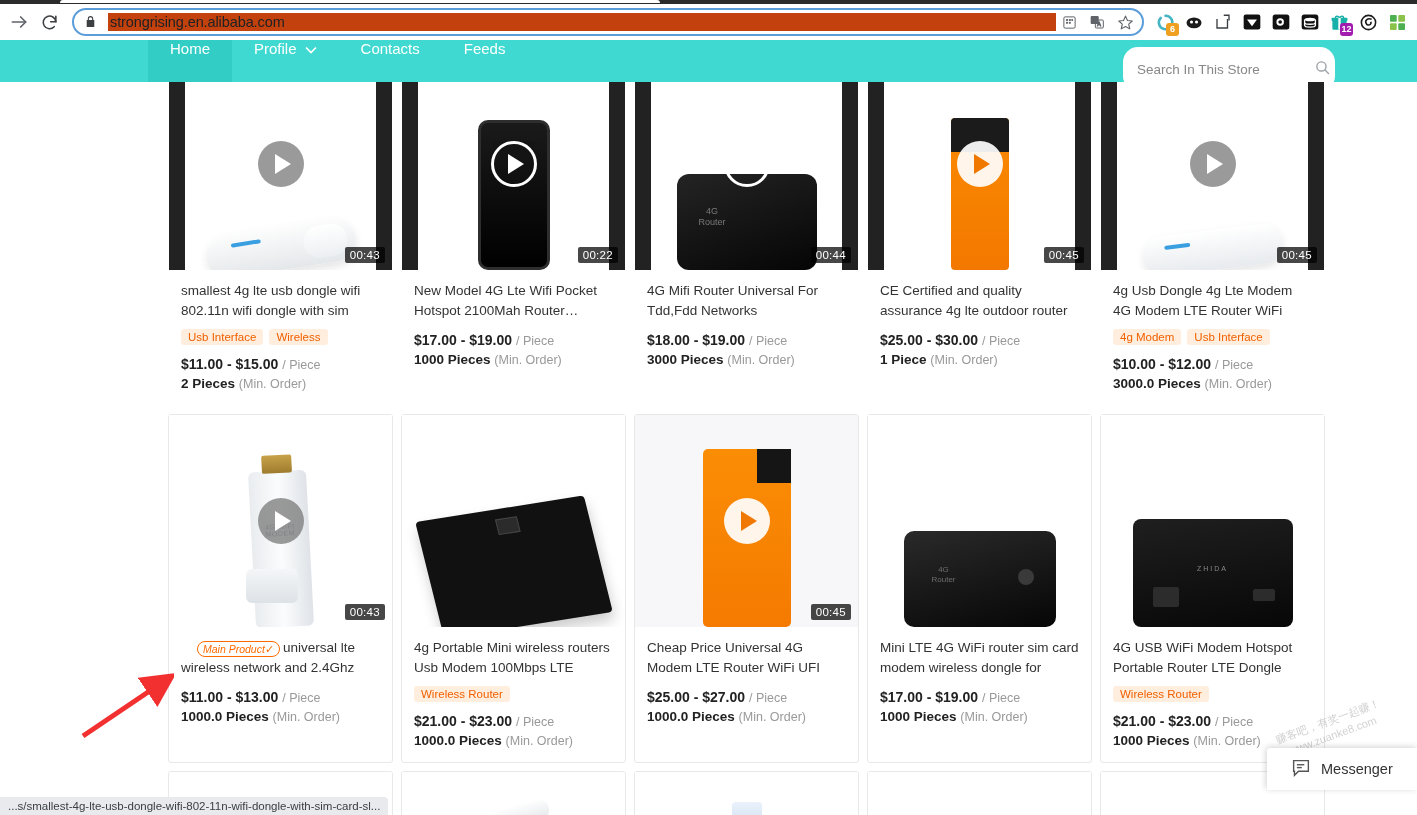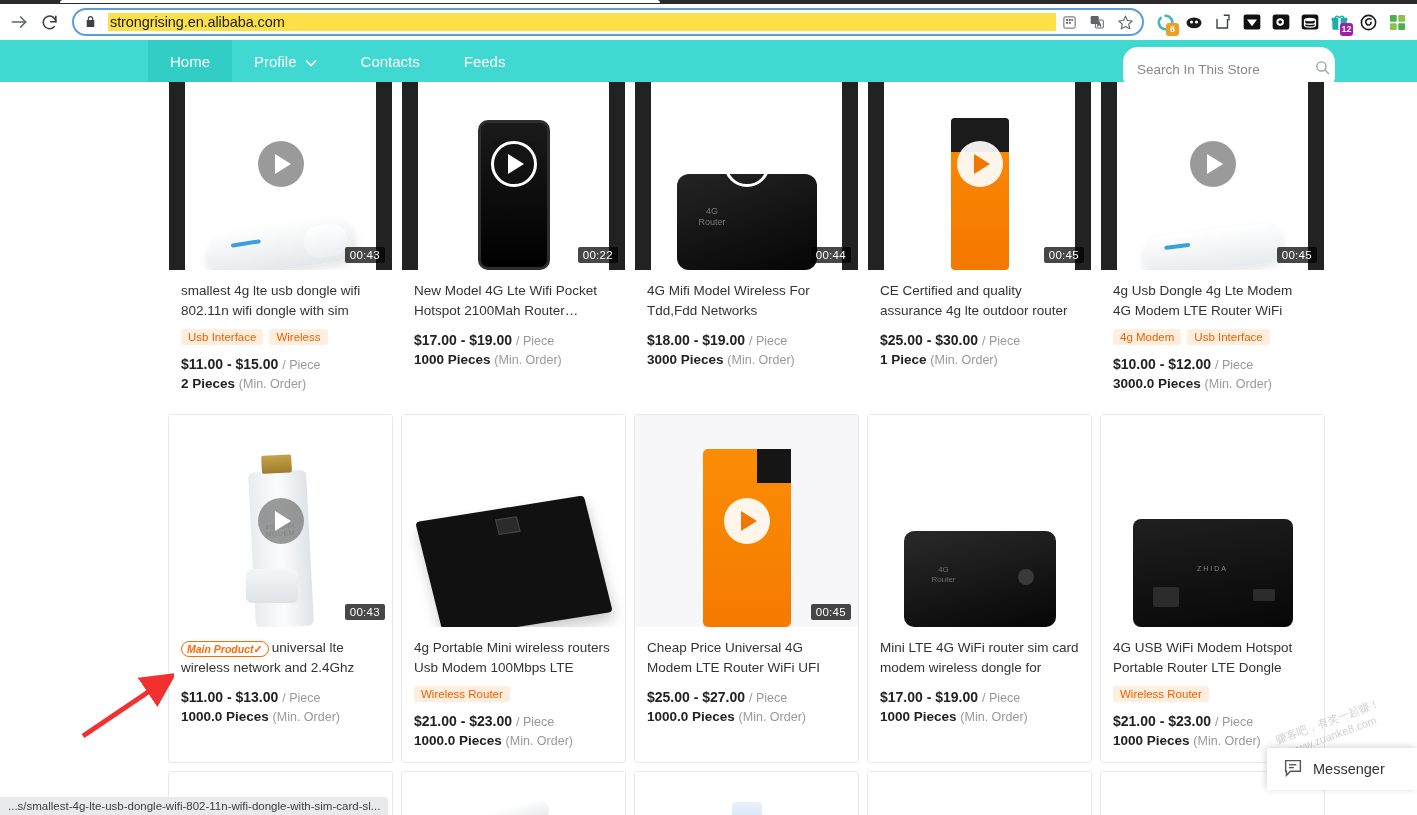--- a/index.html
+++ b/index.html
@@ -36,21 +36,21 @@
     position: relative;
     height: 28px; margin-left: 8px; margin-right: 8px;
     flex: 1 1 auto; max-width: 1072px;
     border: 2px solid #5b9dd9; border-radius: 16px;
     background: #fff; display: flex; align-items: center;
     padding: 0 4px 0 10px;
   }
   .lock-icon { width: 16px; height: 16px; flex: none; margin-right: 8px; }
   .url-text {
     flex: 1 1 auto; font-size: 14.5px; color: #202124;
-    background: #fde047; padding: 1px 2px; white-space: nowrap;
+    background: #c2410c; padding: 1px 2px; white-space: nowrap;
     overflow: hidden; letter-spacing: -0.1px;
   }
   .omni-right { display: flex; align-items: center; gap: 2px; flex: none; }
   .omni-icon {
     width: 26px; height: 26px; display: flex; align-items: center;
     justify-content: center; color: #5f6368;
   }
   .ext-area { display: flex; align-items: center; gap: 3px; padding-right: 6px; flex: none; }
   .ext-icon {
     position: relative; width: 26px; height: 26px;
@@ -66,21 +66,21 @@
   
   .site-nav {
     position: absolute; top: 40px; left: 0; width: 1417px; height: 42px;
     background: #3fd9d1;
   }
   .nav-inner {
     position: absolute; left: 148px; top: 0; height: 42px;
     display: flex; align-items: stretch;
   }
   .nav-item {
-    display: flex; align-items: center; gap: 8px;
+    display: flex; align-items: flex-start; gap: 8px;
     padding: 0 22px; color: #fff; font-size: 15px;
     white-space: nowrap;
   }
   .nav-item.active { background: #32cdc5; }
   .nav-item .chev { display: inline-block; }
   .store-search {
     position: absolute; right: 82px; top: 7px;
     width: 212px; height: 44px; background: #fff;
     border-radius: 15px; display: flex; align-items: center;
     padding: 0 10px 0 14px;
@@ -146,23 +146,23 @@
   }
 
   .card-body { padding: 11px 12px 14px 12px; }
   .title {
     font-size: 13.5px; line-height: 20px; color: #333;
     max-height: 40px; overflow: hidden;
   }
   .main-badge {
     display: inline-block; vertical-align: -1px;
     border: 1px solid #ff6a00; border-radius: 9px;
-    color: #ff6a00; font-size: 10.5px; font-weight: bold;
+    color: #ff6a00; font-size: 10.5px; font-weight: normal;
     font-style: italic; padding: 0 5px; line-height: 14px;
-    margin-right: 3px; white-space: nowrap;
+    margin-right: 3px; white-space: nowrap; margin-left: 16px;
   }
   .main-badge .tick { font-style: normal; font-size: 11px; }
   .tags { margin-top: 8px; display: flex; gap: 6px; flex-wrap: wrap; }
   .tag {
     background: #ffeede; color: #f06000; font-size: 11.5px;
     padding: 2px 7px; border-radius: 3px; white-space: nowrap;
   }
   .price-line { margin-top: 11px; font-size: 14px; color: #222; }
   .price-line .amt { font-weight: bold; }
   .price-line .unit { color: #999; font-size: 12.5px; font-weight: normal; }
@@ -298,21 +298,21 @@
     position: absolute; left: 78px; top: 588px;
     width: 96px; height: 80px; pointer-events: none;
   }
 
   
   .messenger {
     position: absolute; right: 0px; bottom: 25px;
     width: 150px; height: 42px; background: #fff;
     box-shadow: -1px -1px 6px rgba(0,0,0,0.18);
     display: flex; align-items: center; gap: 10px;
-    padding-left: 16px; border-radius: 3px 0 0 0;
+    padding-left: 24px; border-radius: 3px 0 0 0;
   }
   .messenger span { font-size: 14.5px; color: #333; }
 
   .watermark {
     position: absolute; right: 8px; bottom: 52px;
     width: 150px; height: 50px;
     color: rgba(120,120,120,0.35); font-size: 11px;
     transform: rotate(-20deg); pointer-events: none;
     line-height: 15px; text-align: center;
   }
@@ -554,21 +554,21 @@
               <div class="router-black">
                 <div class="lbl4g">4G<br>Router</div>
               </div>
             </div>
           <div class="play ring">
               <div class="play-tri"></div>
             </div>
           <div class="duration">00:44</div>
         </div>
         <div class="card-body">
-          <div class="title">4G Mifi Model Wireless For Tdd,Fdd Networks</div>
+          <div class="title">4G Mifi Router Universal For Tdd,Fdd Networks</div>
           <div class="price-line">
             <span class="amt">$18.00 - $19.00</span>
             <span class="unit">/ Piece</span>
           </div>
           <div class="moq-line">
             <span class="qty">3000 Pieces</span>
             <span class="lbl">(Min. Order)</span>
           </div>
         </div>
       </div>

